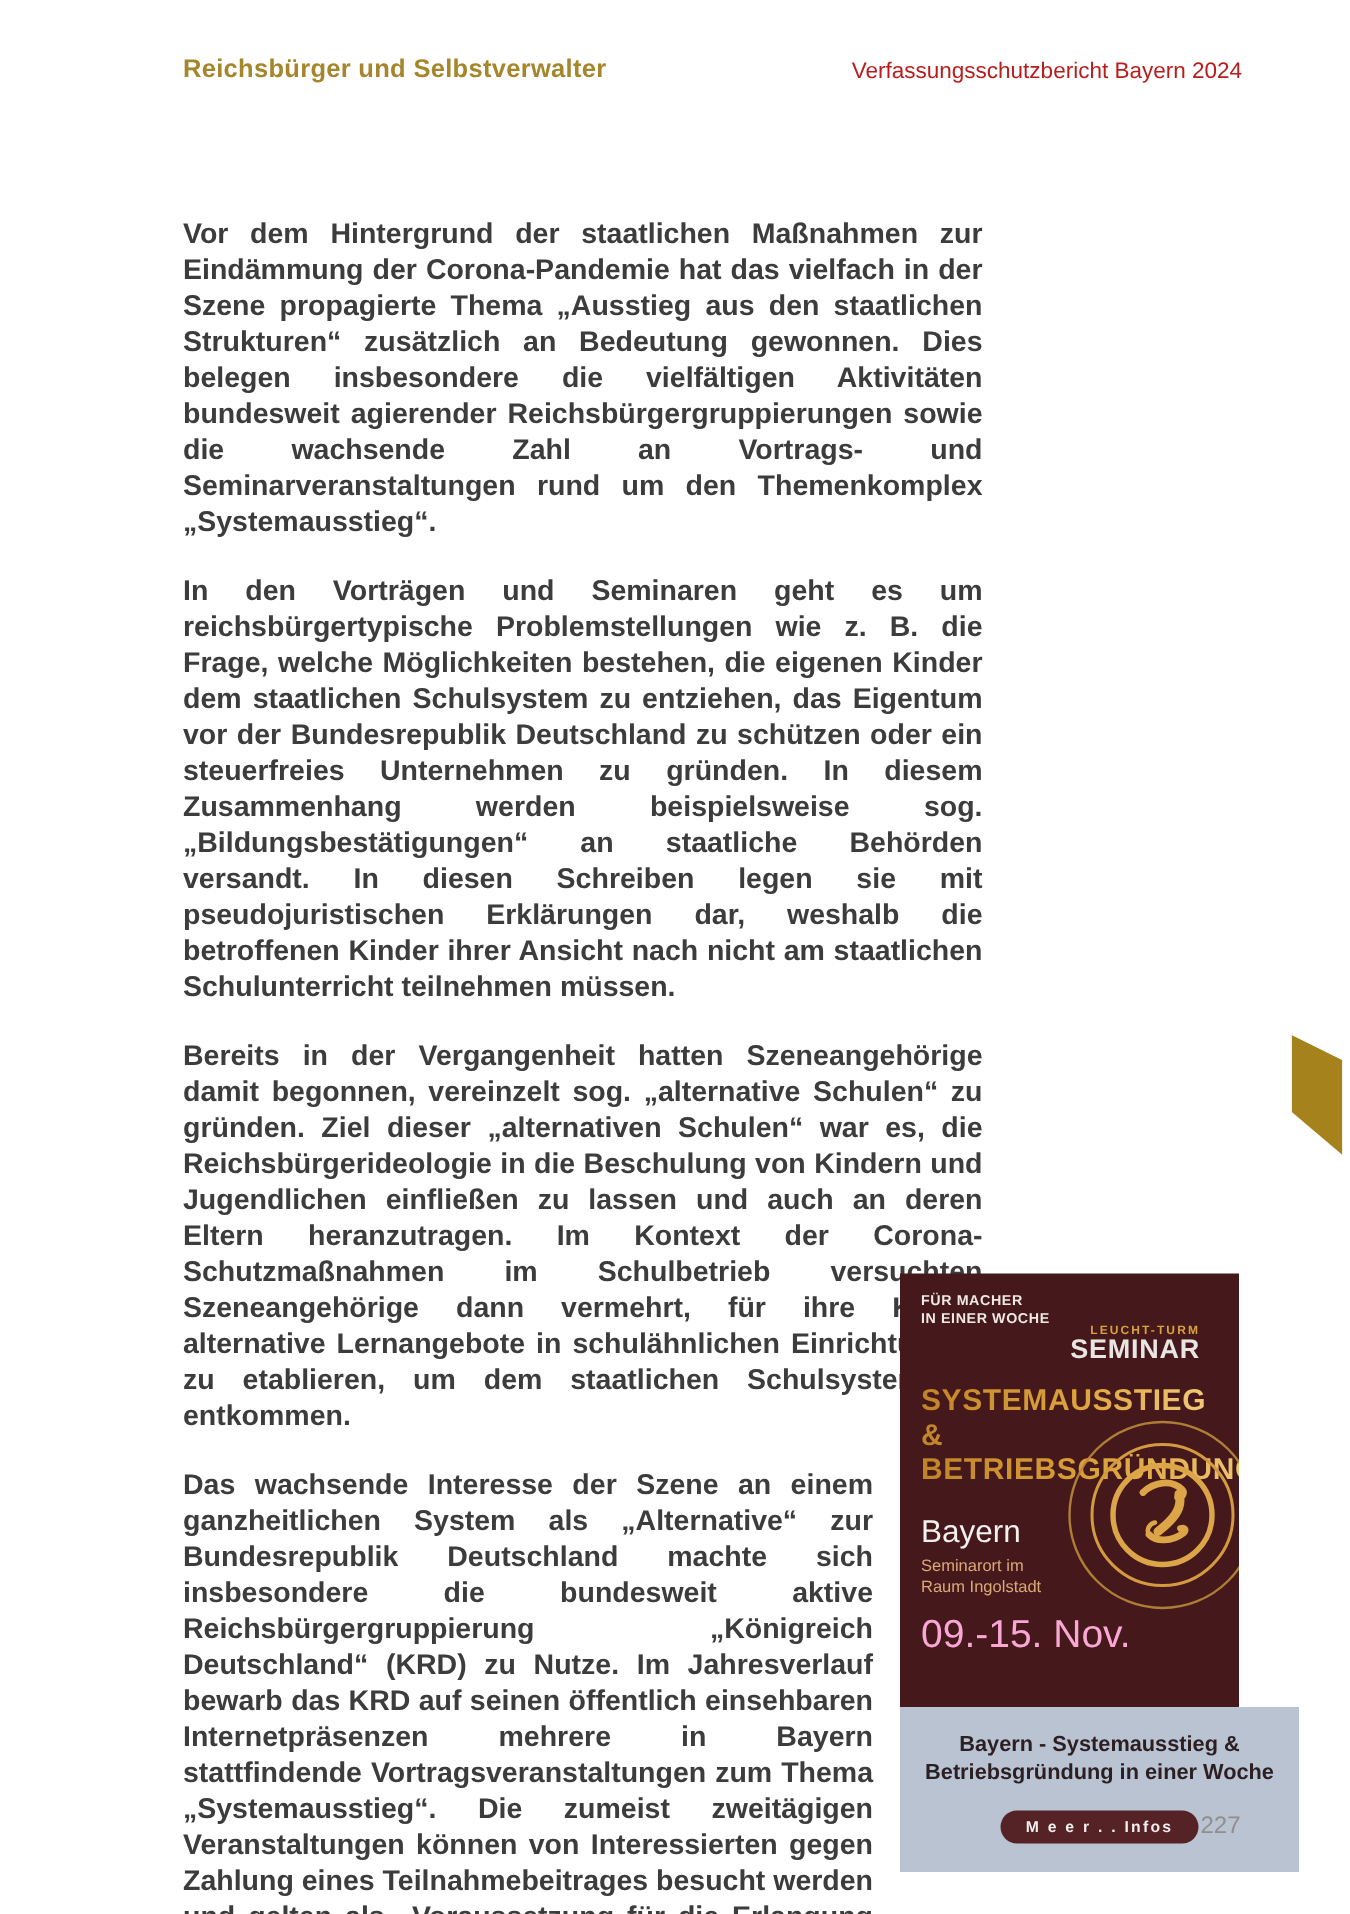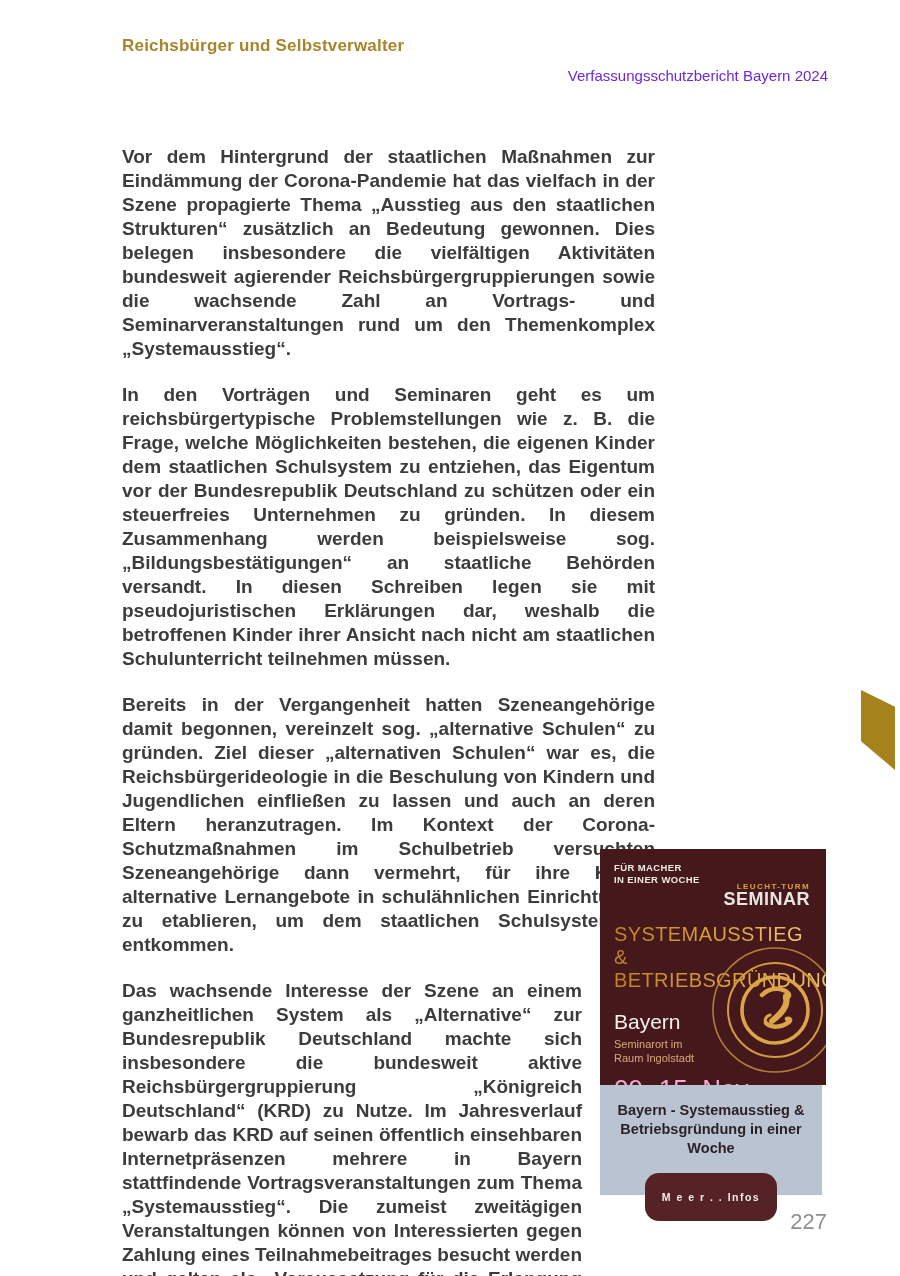--- a/index.html
+++ b/index.html
@@ -8,21 +8,21 @@
     position:relative;width:900px;height:1276px;background:#ffffff;
     margin:0 auto;overflow:hidden;
   }
   
   .hdr-left{
     position:absolute;left:122px;top:36px;
     font-size:17px;font-weight:700;color:#a6862c;letter-spacing:.2px;
   }
   .hdr-right{
     position:absolute;right:72px;top:39px;
-    font-size:15px;color:#6d28d9;margin-top:28px;
+    font-size:15px;color:#b91c1c;
   }
   
   .sec-heading{
     position:absolute;left:122px;top:94px;margin:0;
     font-size:23px;font-weight:400;color:#a6862c;letter-spacing:.2px;
   }
   .sec-heading .sec-num{margin-right:16px;}
   
   .body-copy{
     position:absolute;left:122px;top:145px;width:533px;
@@ -35,54 +35,54 @@
   .bookmark{
     position:absolute;left:861px;top:690px;width:34px;height:80px;
     background:#a5821b;
     clip-path:polygon(0 0, 100% 21%, 100% 100%, 0 64%);
   }
   
   .flyer{
     position:absolute;left:600px;top:849px;width:226px;height:334px;
   }
   .flyer-dark{
-    position:relative;width:226px;height:236px;background:#45191c;
-    overflow:hidden;box-sizing:border-box;padding:13px 16px 0 14px;
+    position:relative;width:226px;height:289px;background:#45191c;
+    overflow:hidden;box-sizing:border-box;padding:13px 26px 0 14px;
     color:#efe9e4;
   }
   .flyer-toprow{display:flex;justify-content:space-between;align-items:flex-start;}
   .flyer-kicker{font-size:9.5px;line-height:12px;font-weight:700;letter-spacing:.4px;color:#efe9e4;}
   .flyer-brand{text-align:right;}
   .flyer-brand-small{font-size:8px;font-weight:700;letter-spacing:1.4px;color:#d9a23c;line-height:9px;margin-top:20px;}
   .flyer-brand-big{font-size:18px;font-weight:700;letter-spacing:.5px;color:#e9e5e1;line-height:17px;}
-  .flyer-title{margin-top:15px;font-size:20px;line-height:23px;font-weight:400;letter-spacing:.4px;}
+  .flyer-title{margin-top:15px;font-size:20px;line-height:23px;font-weight:700;letter-spacing:.4px;}
   .flyer-title span{
     background:linear-gradient(90deg,#c08428 0%,#dda33c 55%,#f0c977 100%);
     -webkit-background-clip:text;background-clip:text;color:transparent;
     display:inline-block;
   }
   .flyer-loc{margin-top:17px;font-size:21px;line-height:26px;font-weight:400;color:#f4f0ec;}
   .flyer-loc-detail{font-size:11px;line-height:14px;color:#d8ab77;margin-top:2px;}
   .flyer-date{margin-top:11px;font-size:26px;line-height:27px;color:#f9a8d4;}
   .flyer-emblem{position:absolute;left:100px;top:86px;}
   .flyer-caption{
-    width:222px;height:110px;background:#b9c3d2;box-sizing:border-box;
+    width:266px;height:110px;background:#b9c3d2;box-sizing:border-box;
     text-align:center;padding-top:16px;
   }
   .caption-text{font-size:14.5px;line-height:19px;font-weight:700;color:#2b1f22;}
   .more-btn{
     margin-top:15px;border:none;cursor:pointer;
     background:#552225;color:#f3eeee;
     font-family:"Liberation Sans", sans-serif;
     font-size:10.5px;font-weight:700;letter-spacing:1.5px;
-    padding:18px 17px;border-radius:14px;
+    padding:5px 17px;border-radius:14px;
   }
   .page-number{
     position:absolute;right:73px;top:1209px;
-    font-size:22px;color:#8f8f8f;
+    font-size:16px;color:#8f8f8f;
   }
 </style>
 </head>
 <body>
 
 <div class="page">
 
   <div class="hdr-left">Reichsbürger und Selbstverwalter</div>
   <div class="hdr-right">Verfassungsschutzbericht Bayern 2024</div>
 

